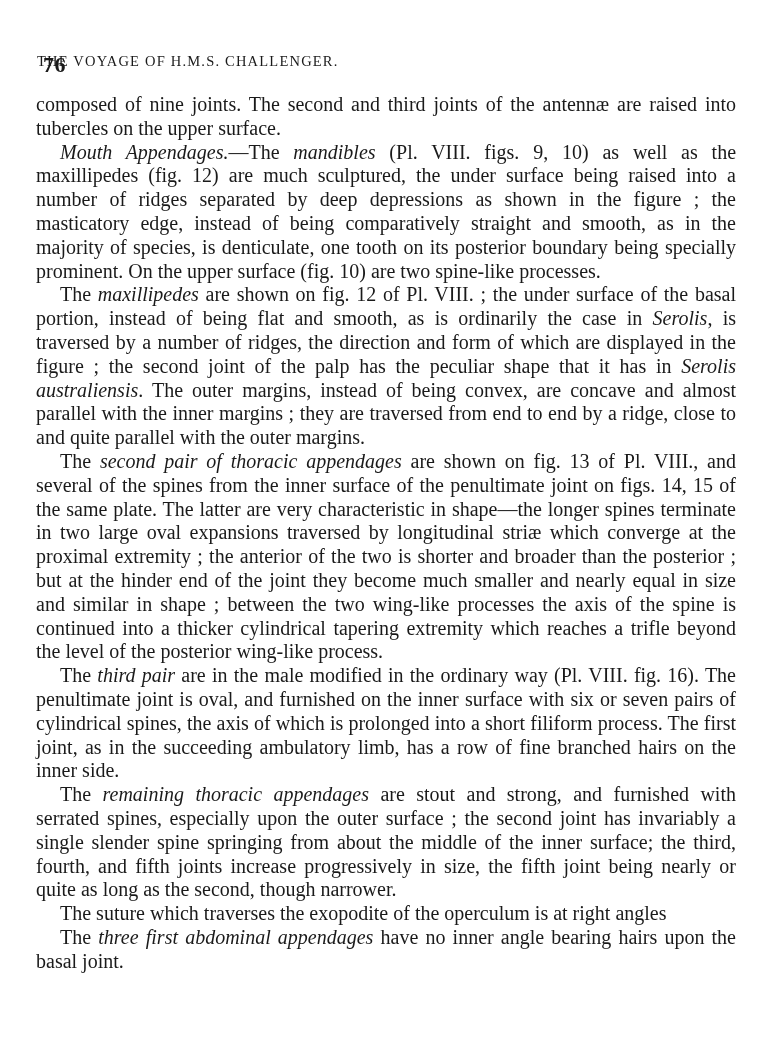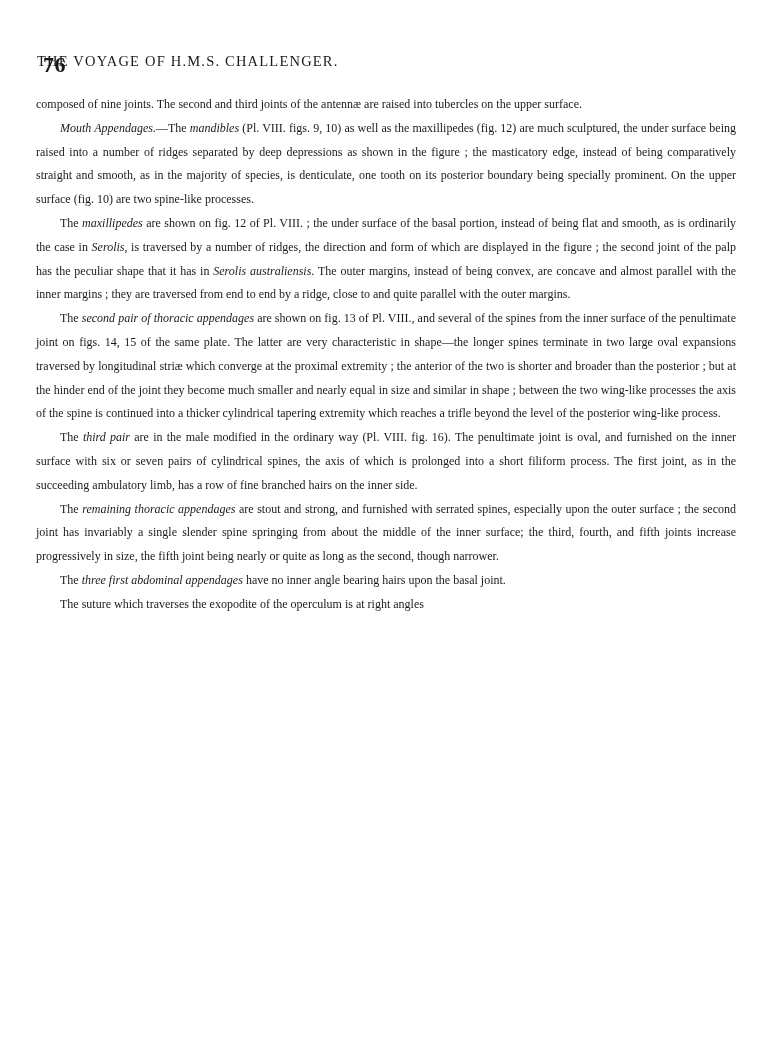--- a/index.html
+++ b/index.html
@@ -14,21 +14,21 @@
   .page-num {
     position: absolute; left: 6px; top: 0;
     font-size: 22px; font-weight: bold; letter-spacing: 0.5px;
   }
   .running-title {
     position: absolute; left: 0; right: 0; top: 1px; 
     font-size: 14.5px; letter-spacing: 1.2px;
   }
   .body-text {
     position: absolute; top: 93px; left: 36px; width: 700px;
-    font-size: 12px; line-height: 23.8px; text-align: justify;
+    font-size: 20px; line-height: 23.8px; text-align: justify;
   }
   .body-text p { margin: 0; text-indent: 0; }
   .body-text p.indent { text-indent: 24px; }
   .body-text p.gap { margin-top: 0; }
   .body-text em { font-style: italic; }
 </style>
 </head>
 <body>
 
 <div class="header">
@@ -36,15 +36,15 @@
   <div class="running-title">THE VOYAGE OF H.M.S. CHALLENGER.</div>
 </div>
 
 <div class="body-text" id="body-text">
     <p><span>composed of nine joints.  The second and third joints of the antennæ are raised into tubercles on the upper surface.</span></p>
     <p class="indent gap"><em>Mouth Appendages.</em><span>—The </span><em>mandibles</em><span> (Pl. VIII. figs. 9, 10) as well as the maxillipedes (fig. 12) are much sculptured, the under surface being raised into a number of ridges separated by deep depressions as shown in the figure ; the masticatory edge, instead of being comparatively straight and smooth, as in the majority of species, is denticulate, one tooth on its posterior boundary being specially prominent.  On the upper surface (fig. 10) are two spine-like processes.</span></p>
     <p class="indent gap"><span>The </span><em>maxillipedes</em><span> are shown on fig. 12 of Pl. VIII. ; the under surface of the basal portion, instead of being flat and smooth, as is ordinarily the case in </span><em>Serolis</em><span>, is traversed by a number of ridges, the direction and form of which are displayed in the figure ; the second joint of the palp has the peculiar shape that it has in </span><em>Serolis australiensis</em><span>.  The outer margins, instead of being convex, are concave and almost parallel with the inner margins ; they are traversed from end to end by a ridge, close to and quite parallel with the outer margins.</span></p>
     <p class="indent gap"><span>The </span><em>second pair of thoracic appendages</em><span> are shown on fig. 13 of Pl. VIII., and several of the spines from the inner surface of the penultimate joint on figs. 14, 15 of the same plate.  The latter are very characteristic in shape—the longer spines terminate in two large oval expansions traversed by longitudinal striæ which converge at the proximal extremity ; the anterior of the two is shorter and broader than the posterior ; but at the hinder end of the joint they become much smaller and nearly equal in size and similar in shape ; between the two wing-like processes the axis of the spine is continued into a thicker cylindrical tapering extremity which reaches a trifle beyond the level of the posterior wing-like process.</span></p>
     <p class="indent gap"><span>The </span><em>third pair</em><span> are in the male modified in the ordinary way (Pl. VIII. fig. 16). The penultimate joint is oval, and furnished on the inner surface with six or seven pairs of cylindrical spines, the axis of which is prolonged into a short filiform process.  The first joint, as in the succeeding ambulatory limb, has a row of fine branched hairs on the inner side.</span></p>
     <p class="indent gap"><span>The </span><em>remaining thoracic appendages</em><span> are stout and strong, and furnished with serrated spines, especially upon the outer surface ;  the second joint has invariably a single slender spine springing from about the middle of the inner surface;  the third, fourth, and fifth joints increase progressively in size, the fifth joint being nearly or quite as long as the second, though narrower.</span></p>
+    <p class="indent gap"><span>The suture which traverses the exopodite of the operculum is at right angles</span></p>
     <p class="indent gap"><span>The </span><em>three first abdominal appendages</em><span> have no inner angle bearing hairs upon the basal joint.</span></p>
-    <p class="indent gap"><span>The suture which traverses the exopodite of the operculum is at right angles</span></p>
   </div>
 
 </body></html>

